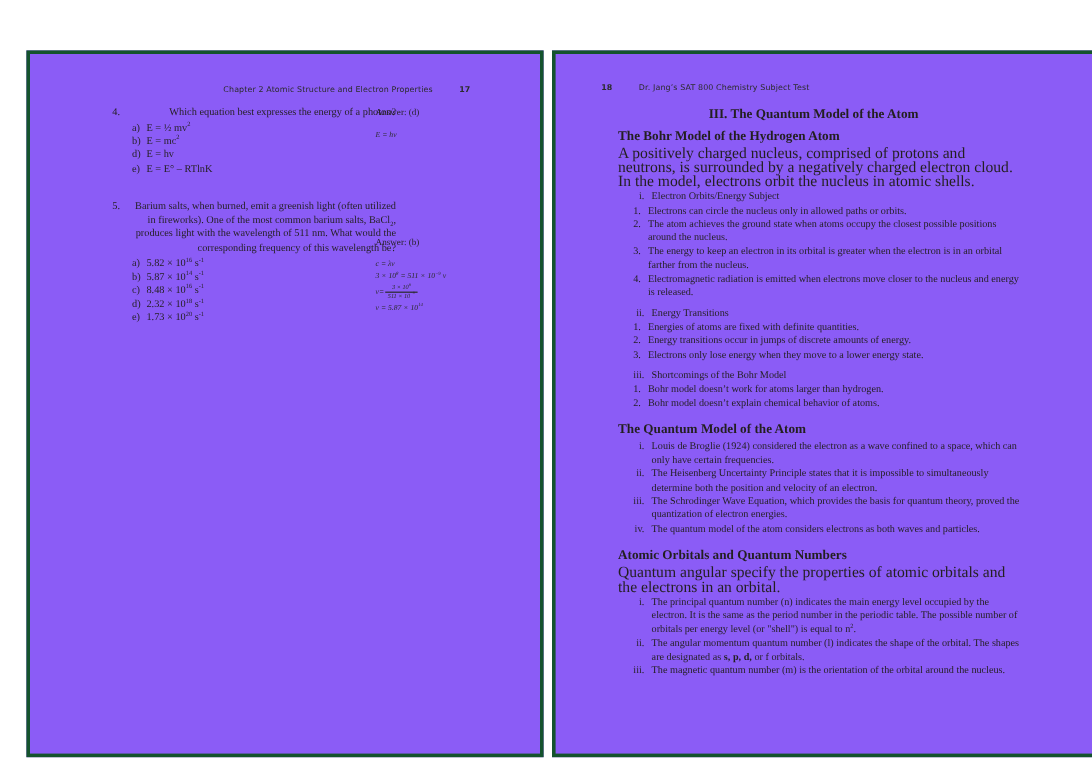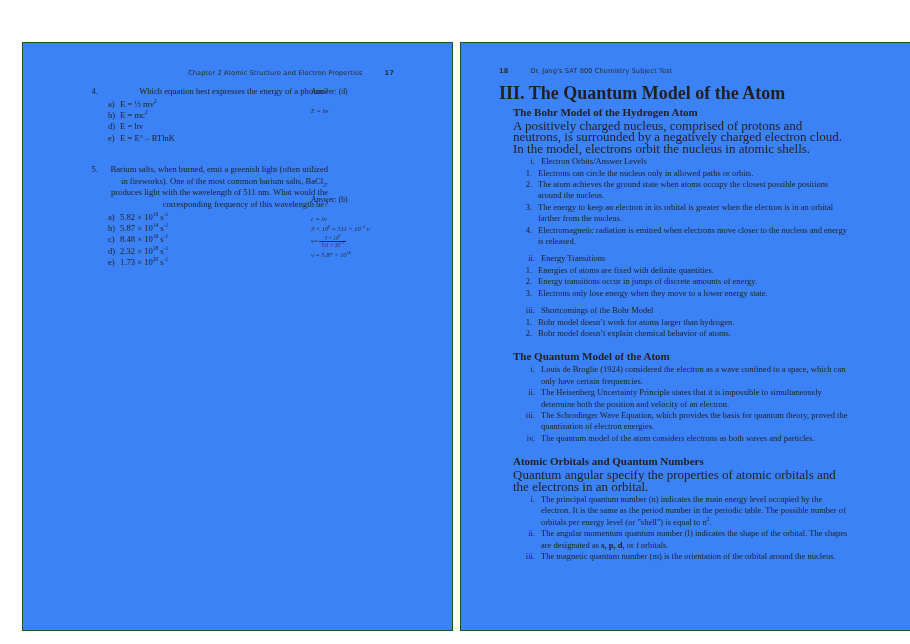--- a/index.html
+++ b/index.html
@@ -16,22 +16,22 @@
     overflow: hidden;
   }
   .spread {
     position: absolute;
     left: 0; top: 0;
     width: 910px;
     height: 644px;
   }
   .page {
     position: absolute;
-    background: #3b82f6;
-    border: 1px solid #14532d;
+    background: #8b5cf6;
+    border: 3px solid #14532d;
     box-sizing: border-box;
   }
   .page.left  { left: 22px;  top: 42px; width: 431px; height: 589px; }
   .page.right { left: 460px; top: 42px; width: 455px; height: 589px; }
 
   .page-inner { position: relative; width: 100%; height: 100%; }
 
   
   .runhead {
     font-family: "DejaVu Sans", sans-serif;
@@ -115,25 +115,26 @@
   
   .rcontent {
     position: absolute;
     left: 38px;
     top: 43px;
     width: 354px;
     font-size: 8.5px;
     line-height: 11.5px;
   }
   .h-roman {
-    font-size: 18px;
+    font-size: 11px;
     font-weight: bold;
     line-height: 15px;
     margin-bottom: 5px;
     text-indent: 0;
+    text-align: center;
   }
   .h-roman .numeral { font-weight: bold; }
   .h-sub {
     font-size: 11px;
     font-weight: bold;
     line-height: 12px;
     margin-left: 14px;
     margin-bottom: 2px;
   }
   .h-sub.spaced { margin-top: 11px; }
@@ -261,21 +262,21 @@
           <span class="numeral">III.</span>
           <span>The Quantum Model of the Atom</span>
         </div>
 
         <div class="h-sub">The Bohr Model of the Hydrogen Atom</div>
         <div class="para">A positively charged nucleus, comprised of protons and neutrons, is surrounded by a negatively charged electron cloud. In the model, electrons orbit the nucleus in atomic shells.</div>
 
         <ol class="lvl1">
           <li>
             <span class="mk">i.</span>
-            <span class="bd">Electron Orbits/Answer Levels</span>
+            <span class="bd">Electron Orbits/Energy Subject</span>
           </li>
         </ol>
         <ol class="lvl2">
           <li>
               <span class="mk">1.</span>
               <span class="bd">Electrons can circle the nucleus only in allowed paths or orbits.</span>
             </li>
           <li>
               <span class="mk">2.</span>
               <span class="bd">The atom achieves the ground state when atoms occupy the closest possible positions around the nucleus.</span>

